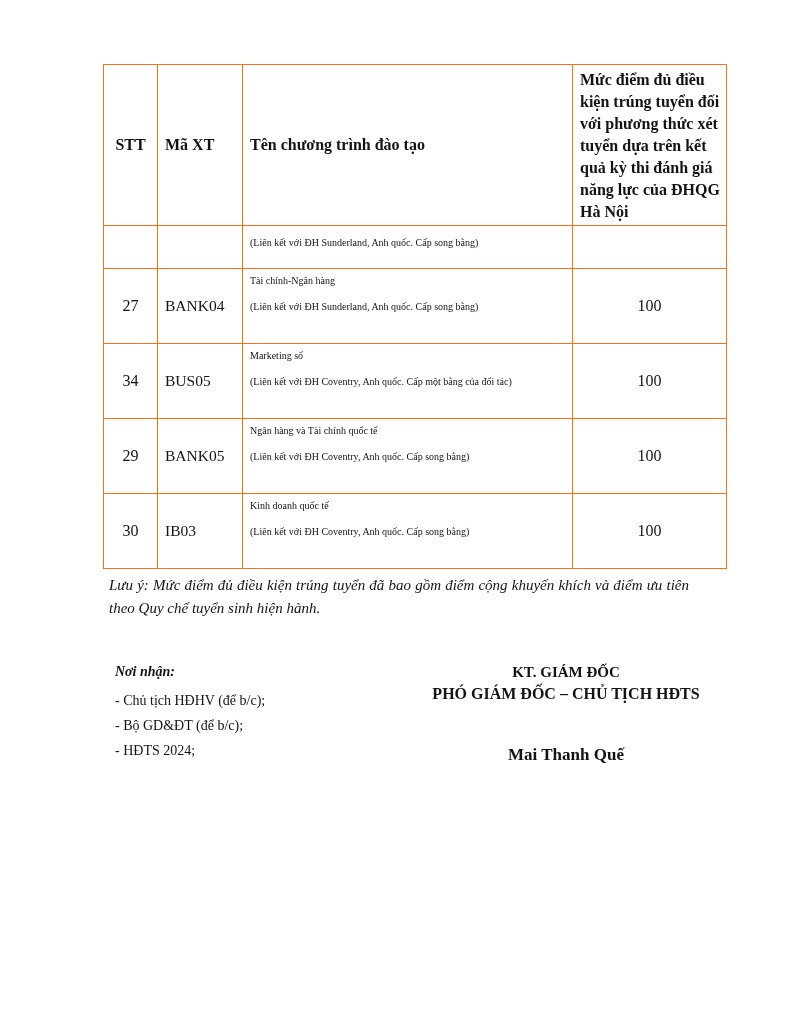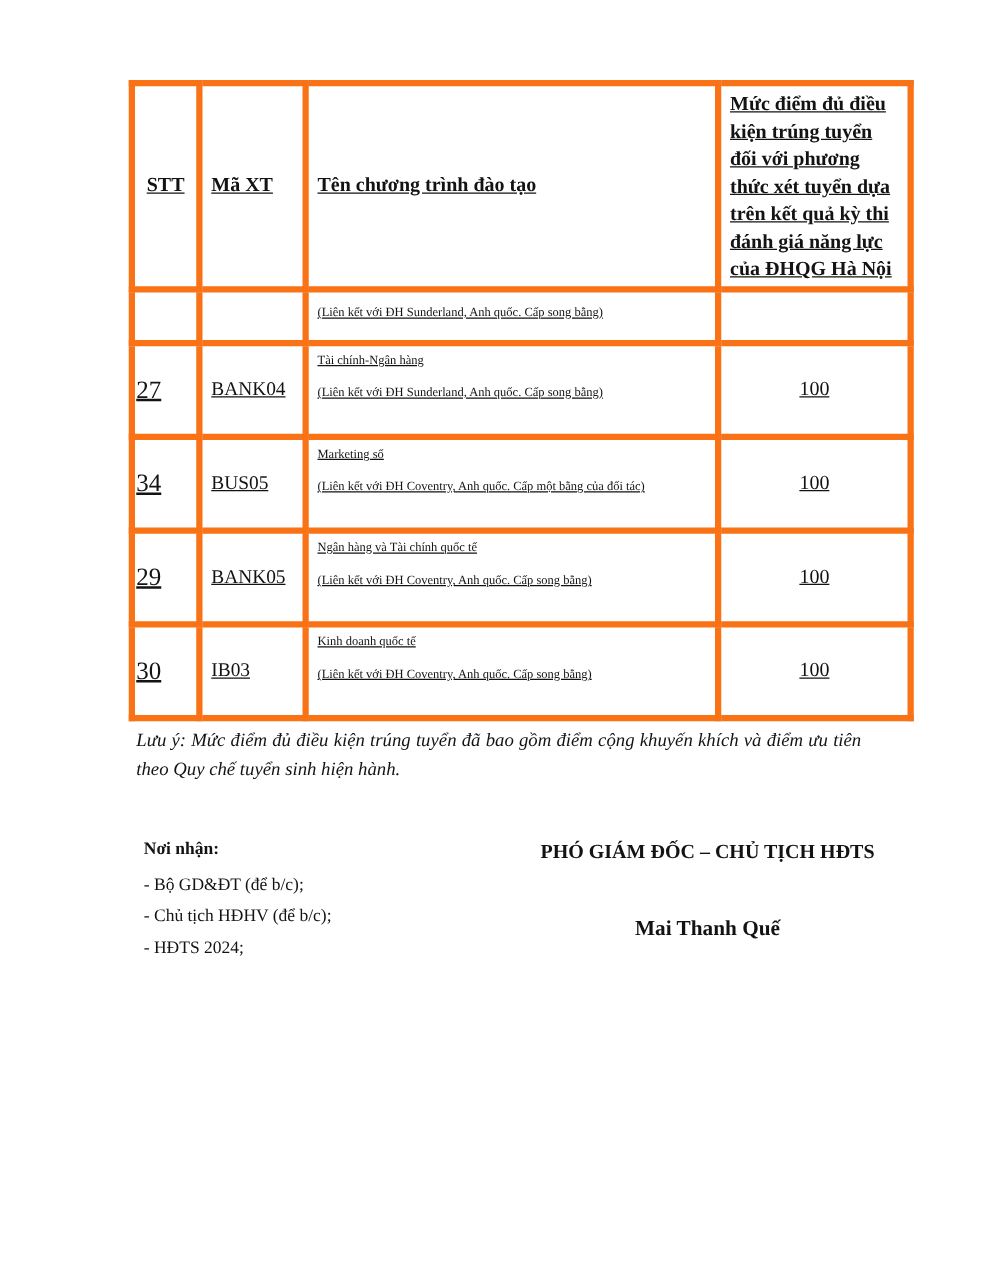--- a/index.html
+++ b/index.html
@@ -17,39 +17,38 @@
   }
 
   
   table.doc-table {
     border-collapse: collapse;
     table-layout: fixed;
     margin-left: 103px;
     width: 623px;
   }
   .doc-table th, .doc-table td {
-    border: 5px solid #f97316;
+    border: 1px solid #f97316;
     overflow: hidden;
-    text-decoration: underline;
   }
   .doc-table thead th {
     font-weight: bold;
     font-size: 16px;
   }
   th.h-stt  { height: 158px; text-align: center; vertical-align: middle; }
   th.h-code { text-align: left; vertical-align: middle; padding-left: 7px; margin-top: 44px; }
   th.h-program { text-align: left; vertical-align: middle; padding-left: 7px; }
   th.h-score {
     text-align: left; vertical-align: top;
     padding: 4px 6px 0 7px;
     font-size: 15px; line-height: 22px;
   }
   tr.r-small { height: 43px; }
   tr.r-std   { height: 75px; }
-  td.stt   { vertical-align: middle; font-size: 20px; }
+  td.stt   { text-align: center; vertical-align: middle; font-size: 16px; }
   td.code  { text-align: left; vertical-align: middle; padding-left: 7px; font-size: 15.5px; }
   td.program {
     vertical-align: top;
     padding: 1px 3px 1px 7px;
     font-size: 10px;
     line-height: 21px;
   }
   .prog-note { margin-top: 5px; }
   td.score { text-align: center; vertical-align: middle; font-size: 16px; }
 
@@ -63,21 +62,21 @@
     text-align: justify;
   }
 
   
   .footer { position: relative; margin-top: 42px; height: 250px; }
   .recipients {
     position: absolute; left: 115px; top: 2px;
     font-size: 14px;
   }
   .recipients-title {
-    font-weight: bold; 
+    font-weight: bold; font-style: italic;
     font-size: 14px; margin-bottom: 8px;
   }
   .recipient-item { line-height: 25px; }
   .signature {
     position: absolute; left: 380px; top: 0;
     width: 372px; text-align: center; font-weight: bold;
   }
   .sig-line1 { font-size: 15px; line-height: 20px; }
   .sig-line2 { font-size: 16px; line-height: 24px; }
   .signer    { margin-top: 39px; font-size: 17px; }
@@ -149,23 +148,24 @@
         <td class="score">100</td>
       </tr>
     </tbody>
   </table>
 
   <div class="note">Lưu ý: Mức điểm đủ điều kiện trúng tuyển đã bao gồm điểm cộng khuyến khích và điểm ưu tiên theo Quy chế tuyển sinh hiện hành.</div>
 
   <div class="footer">
     <div class="recipients">
       <div class="recipients-title">Nơi nhận:</div>
+      <div class="recipient-item">- Chủ tịch HĐHV (để b/c);</div>
       <div class="recipient-item">- Bộ GD&amp;ĐT (để b/c);</div>
-      <div class="recipient-item">- Chủ tịch HĐHV (để b/c);</div>
       <div class="recipient-item">- HĐTS 2024;</div>
     </div>
     <div class="signature">
+      <div class="sig-line1">KT. GIÁM ĐỐC</div>
       <div class="sig-line2">PHÓ GIÁM ĐỐC – CHỦ TỊCH HĐTS</div>
       <div class="signer">Mai Thanh Quế</div>
     </div>
   </div>
 
 </div>
 
 </body></html>

